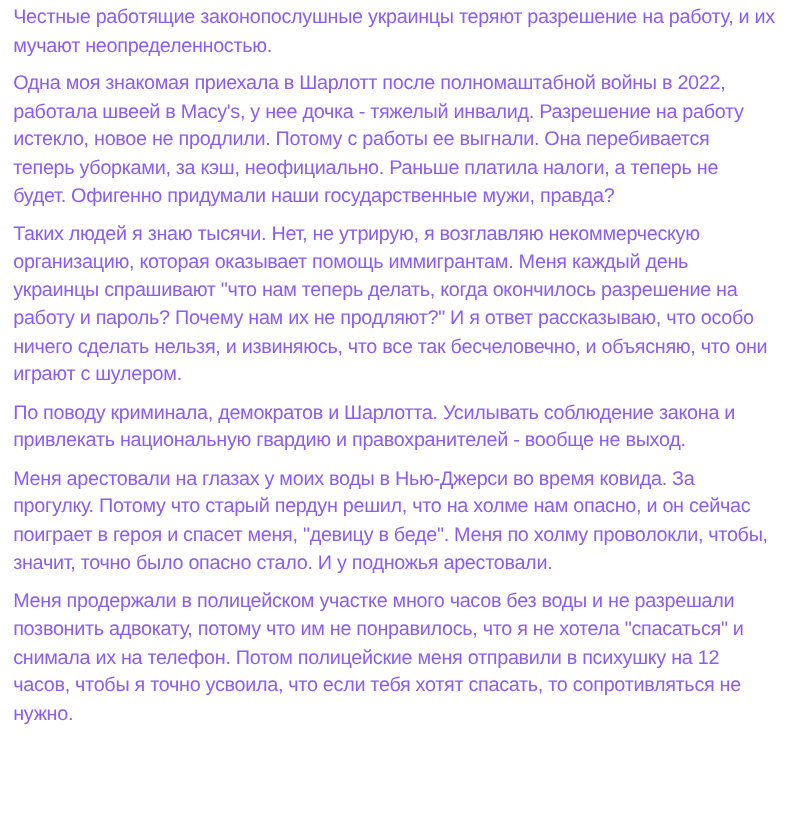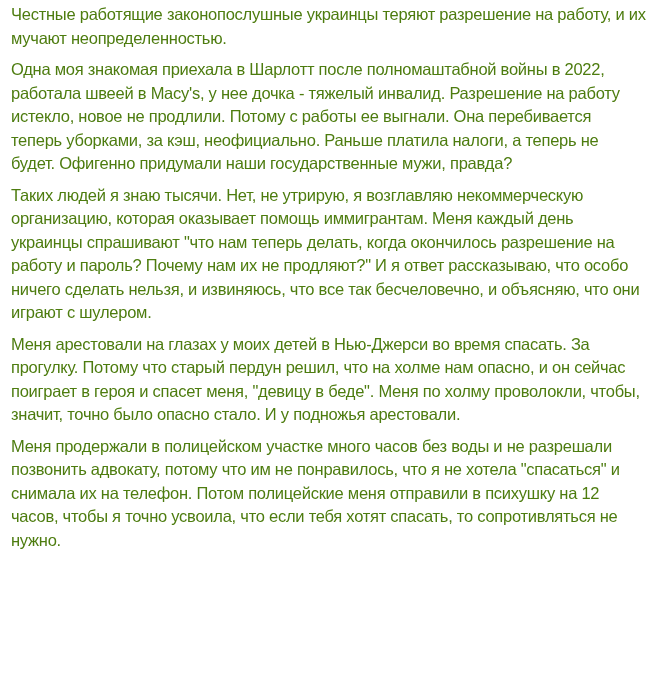--- a/index.html
+++ b/index.html
@@ -15,36 +15,37 @@
   }
   .post-body {
     box-sizing: border-box;
     width: 656px;
     height: 696px;
     padding: 3px 10px 4px 11px;
     font-family: "Liberation Sans", "DejaVu Sans", sans-serif;
     font-size: 16.5px;
     line-height: 23.5px;
     letter-spacing: -0.25px;
-    color: #4d7c0f;
+    color: #8b5cf6;
     background: #ffffff;
     text-align: left;
   }
   .post-paragraph {
     margin: 0 0 8px 0;
     padding: 0;
     white-space: normal;
     word-wrap: break-word;
   }
   .post-paragraph:last-child {
     margin-bottom: 0;
   }
 </style>
 </head>
 <body>
 
 <main class="post-body">
   <p class="post-paragraph">Честные работящие законопослушные украинцы теряют разрешение на работу, и их мучают неопределенностью.</p>
   <p class="post-paragraph">Одна моя знакомая приехала в Шарлотт после полномаштабной войны в 2022, работала швеей в Macy's, у нее дочка - тяжелый инвалид. Разрешение на работу истекло, новое не продлили. Потому с работы ее выгнали. Она перебивается теперь уборками, за кэш, неофициально. Раньше платила налоги, а теперь не будет. Офигенно придумали наши государственные мужи, правда?</p>
   <p class="post-paragraph">Таких людей я знаю тысячи. Нет, не утрирую, я возглавляю некоммерческую организацию, которая оказывает  помощь иммигрантам. Меня каждый день украинцы спрашивают "что нам теперь делать, когда окончилось разрешение на работу и пароль? Почему нам их не продляют?" И я ответ рассказываю, что особо ничего сделать нельзя, и извиняюсь, что все так бесчеловечно, и объясняю, что они играют с шулером.</p>
-  <p class="post-paragraph">Меня арестовали на глазах у моих детей в Нью-Джерси во время спасать. За прогулку. Потому что старый пердун решил, что на холме нам опасно, и он сейчас поиграет в героя и спасет меня, "девицу в беде". Меня по холму проволокли, чтобы, значит, точно было опасно стало. И у подножья арестовали.</p>
+  <p class="post-paragraph">По поводу криминала, демократов и Шарлотта. Усилывать соблюдение закона и привлекать национальную гвардию и правохранителей - вообще не выход.</p>
+  <p class="post-paragraph">Меня арестовали на глазах у моих воды в Нью-Джерси во время ковида. За прогулку. Потому что старый пердун решил, что на холме нам опасно, и он сейчас поиграет в героя и спасет меня, "девицу в беде". Меня по холму проволокли, чтобы, значит, точно было опасно стало. И у подножья арестовали.</p>
   <p class="post-paragraph">Меня продержали в полицейском участке много часов без воды и не разрешали позвонить адвокату, потому что им не понравилось, что я не хотела "спасаться" и снимала их на телефон. Потом полицейские меня отправили в психушку на 12 часов, чтобы я точно усвоила, что если тебя хотят спасать, то сопротивляться не нужно.</p>
 </main>
 
 </body></html>

